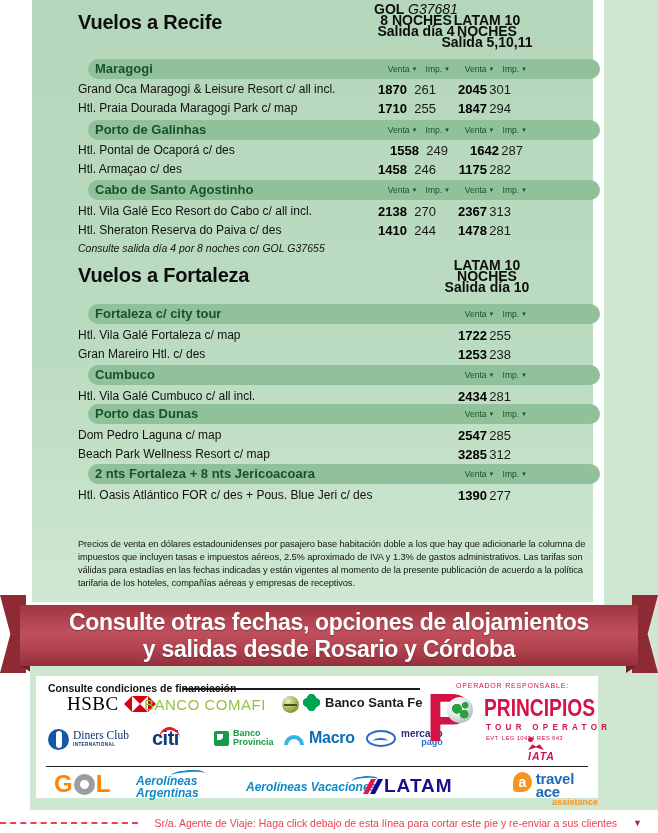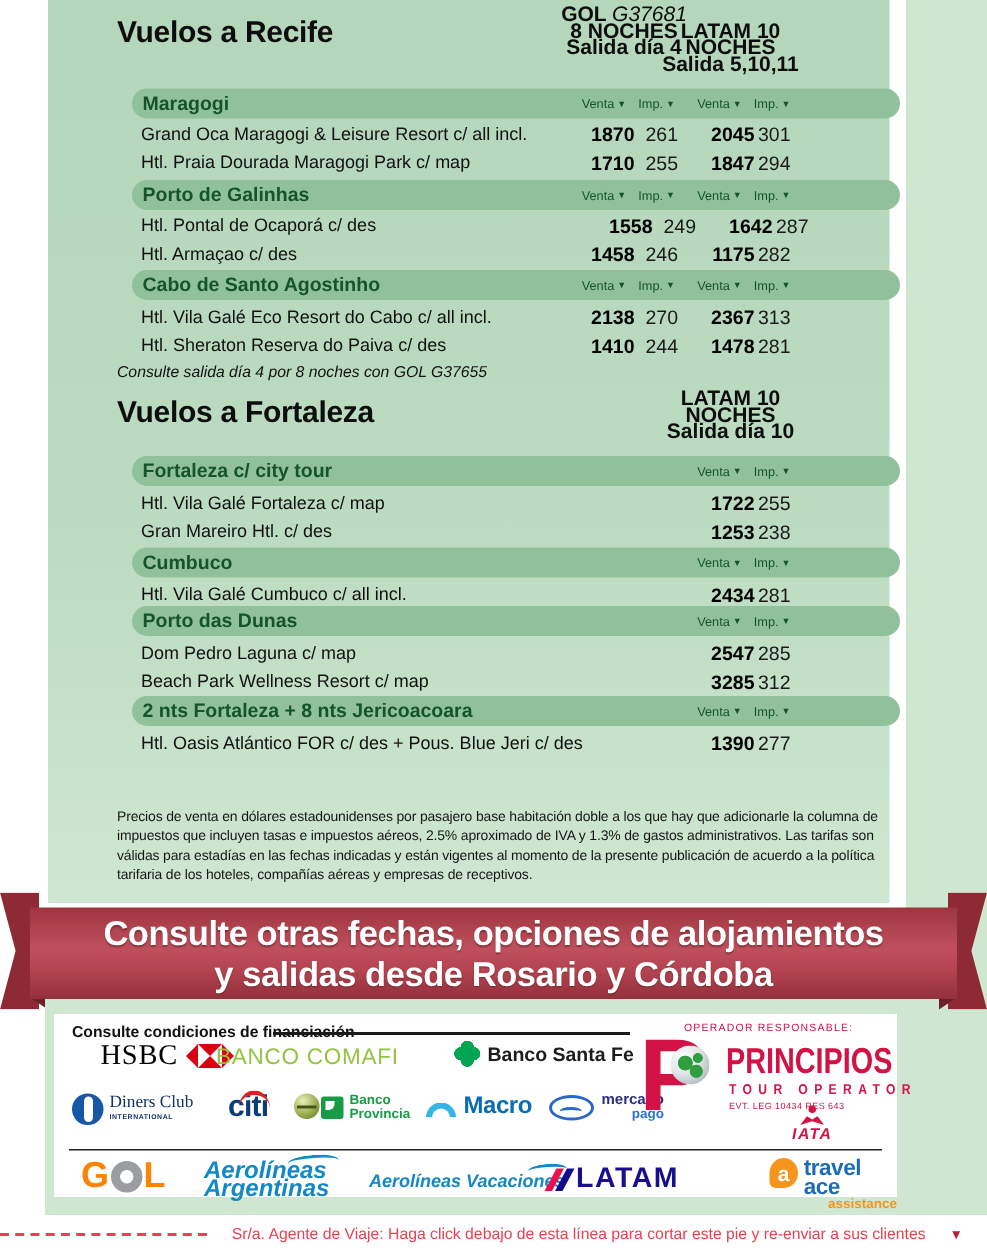--- a/index.html
+++ b/index.html
@@ -17,21 +17,21 @@
   .colhead{position:absolute;width:100px;text-align:center;font-size:14px;font-weight:700;line-height:11px;color:#0d0d0d;}
   .colhead .code{font-weight:400;font-style:italic;}
 
   .pill{position:absolute;left:56px;width:512px;height:20px;background:#91c19a;border-radius:10px;
     line-height:20px;font-size:13px;font-weight:700;padding-left:7px;box-sizing:border-box;color:#14532d;}
   .pair{position:absolute;top:0;height:15px;display:flex;align-items:flex-start;gap:8px;font-size:8.5px;font-weight:400;}
   .pair-gol{right:150px;}
   .pair-latam{right:73px;}
   .sort-lbl::after{content:"▼";font-size:6px;margin-left:2px;position:relative;top:-1px;}
 
-  .row{position:absolute;left:16px;width:100%;height:19px;line-height:19px;font-size:12px;text-decoration:underline;}
+  .row{position:absolute;left:0;width:100%;height:19px;line-height:19px;font-size:12px;text-decoration:underline;}
   .hname{position:absolute;left:46px;white-space:nowrap;color:#111;}
   .num{position:absolute;text-align:right;font-size:13px;}
   .num.venta{width:44px;font-weight:700;color:#000;}
   .num.imp{width:30px;font-weight:400;color:#1a1a1a;}
   .c1{right:186px;} .c2{right:157px;} .c3{right:106px;} .c4{right:82px;}
 
   .note{position:absolute;left:46px;top:242px;font-style:italic;font-size:10.5px;color:#111;}
 
   .fine-print{position:absolute;left:46px;top:538px;width:512px;font-size:9.3px;line-height:13px;color:#151515;letter-spacing:-0.1px;}
 
@@ -52,21 +52,21 @@
   
   .lower-panel{position:absolute;left:30px;top:666px;width:574px;height:144px;background:#cfe6d1;}
   .footer-card{position:absolute;left:36px;top:676px;width:562px;height:122px;background:#fff;}
 
   .fin-title{position:absolute;left:12px;top:6px;font-size:10.5px;font-weight:700;color:#111;}
   .fin-line{position:absolute;left:146px;top:12px;width:238px;border-top:2px solid #1a1a1a;}
 
   
   .hsbc{position:absolute;left:20px;top:17px;display:flex;align-items:center;gap:5px;}
   .hsbc .t{font-family:"Liberation Serif",serif;font-size:19px;color:#000;letter-spacing:0.5px;margin-left:11px;}
-  .comafi{position:absolute;left:108px;top:20px;display:flex;align-items:center;gap:16px;flex-direction:column;}
+  .comafi{position:absolute;left:108px;top:20px;display:flex;align-items:flex-start;gap:16px;}
   .comafi .t{font-size:15px;color:#94c33f;letter-spacing:0.5px;}
   .comafi-globe{width:17px;height:17px;border-radius:50%;position:relative;
     background:radial-gradient(circle at 35% 30%,#e9f0bb,#9aad4e 55%,#5c6e22);}
   .comafi-globe::after{content:"";position:absolute;left:2px;right:2px;top:8px;height:1.5px;background:#46541a;}
   .santafe{position:absolute;left:268px;top:19px;display:flex;align-items:center;gap:6px;}
   .clover{width:15px;height:15px;transform:rotate(45deg);
     background:radial-gradient(circle at 30% 30%,#00a551 29%,transparent 31%),
                radial-gradient(circle at 70% 30%,#00a551 29%,transparent 31%),
                radial-gradient(circle at 30% 70%,#00a551 29%,transparent 31%),
                radial-gradient(circle at 70% 70%,#00a551 29%,transparent 31%);}
@@ -102,32 +102,32 @@
   .p-globe{position:absolute;left:21px;top:13px;width:26px;height:26px;border-radius:50%;
     background:radial-gradient(circle at 38% 45%,#2f9e41 0 22%,transparent 24%),
                radial-gradient(circle at 66% 66%,#2f9e41 0 17%,transparent 19%),
                radial-gradient(circle at 70% 32%,#2f9e41 0 12%,transparent 14%),
                radial-gradient(circle at 32% 30%,#ffffff 0%,#dfe5e8 45%,#99a4aa 100%);}
   .prin-name{position:absolute;left:448px;top:18px;font-size:24px;font-weight:700;color:#d31245;
     transform:scaleX(0.8);transform-origin:left;white-space:nowrap;}
   .prin-tag{position:absolute;left:450px;top:45px;font-size:9.5px;font-weight:700;letter-spacing:5px;color:#d31245;
     transform:scaleX(0.85);transform-origin:left;white-space:nowrap;}
   .prin-legal{position:absolute;left:450px;top:59px;font-size:6px;letter-spacing:0.3px;color:#d31245;}
-  .iata{position:absolute;left:492px;top:61px;display:flex;flex-direction:column;align-items:center;}
+  .iata{position:absolute;left:492px;top:61px;display:flex;flex-direction:column;align-items:flex-start;}
   .iata-bird{width:16px;height:9px;background:#d31245;
     clip-path:polygon(0 100%,28% 35%,50% 60%,72% 35%,100% 100%,50% 72%);}
   .iata-dot{width:5px;height:5px;border-radius:50%;background:#d31245;margin-bottom:-1px;}
   .iata .t{font-size:10.5px;font-weight:700;font-style:italic;color:#d31245;letter-spacing:1px;}
 
   .divider{position:absolute;left:10px;top:90px;width:542px;border-top:1.5px solid #222;}
 
   
   .gol{position:absolute;left:18px;top:94px;font-size:24px;font-weight:700;color:#ff8300;display:flex;align-items:center;}
   .gol-o{display:inline-block;width:9px;height:9px;border:6px solid #9b9ea1;border-radius:50%;margin:0 1px;}
-  .aero{position:absolute;left:100px;top:99px;font-size:16px;font-weight:700;font-style:italic;color:#1289c6;line-height:12px;}
+  .aero{position:absolute;left:100px;top:99px;font-size:12px;font-weight:700;font-style:italic;color:#1289c6;line-height:12px;}
   .aero-swoosh{position:absolute;top:-5px;right:-6px;width:34px;height:7px;border-top:2px solid #1289c6;border-radius:50%;transform:rotate(-4deg);}
   .vacaciones{position:absolute;left:210px;top:104px;font-size:12px;font-weight:700;font-style:italic;color:#1289c6;}
   .vac-swoosh{position:absolute;top:-4px;right:-2px;width:26px;height:6px;border-top:2px solid #1289c6;border-radius:50%;transform:rotate(-4deg);}
   .latam{position:absolute;left:331px;top:99px;display:flex;align-items:center;gap:5px;}
   .latam-mark{display:flex;gap:2px;}
   .latam-bar{width:5px;height:15px;transform:skewX(-28deg);}
   .latam-bar.b1{background:#e8114b;}
   .latam-bar.b2{background:#150a8c;}
   .latam .t{font-size:19px;font-weight:700;color:#190f8c;letter-spacing:1px;}
   .travel{position:absolute;left:477px;top:96px;display:flex;align-items:flex-start;gap:4px;}

